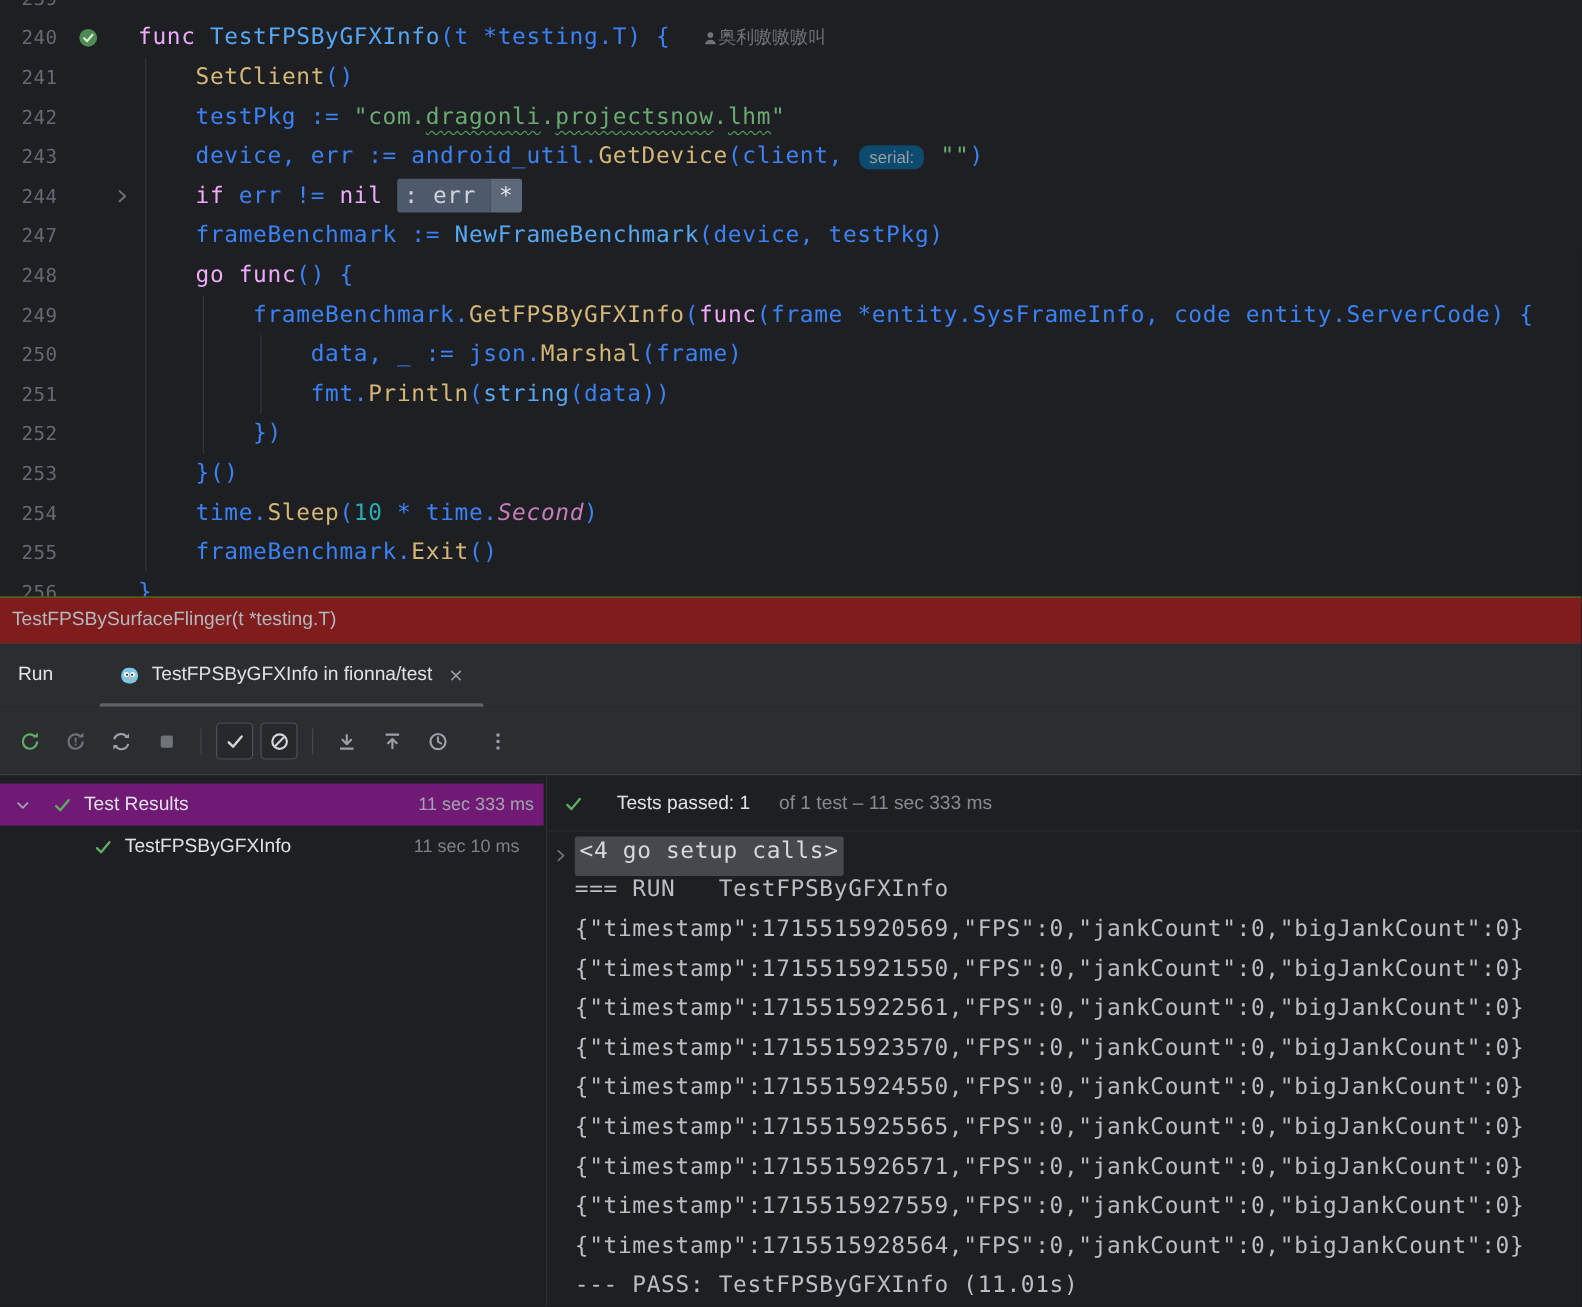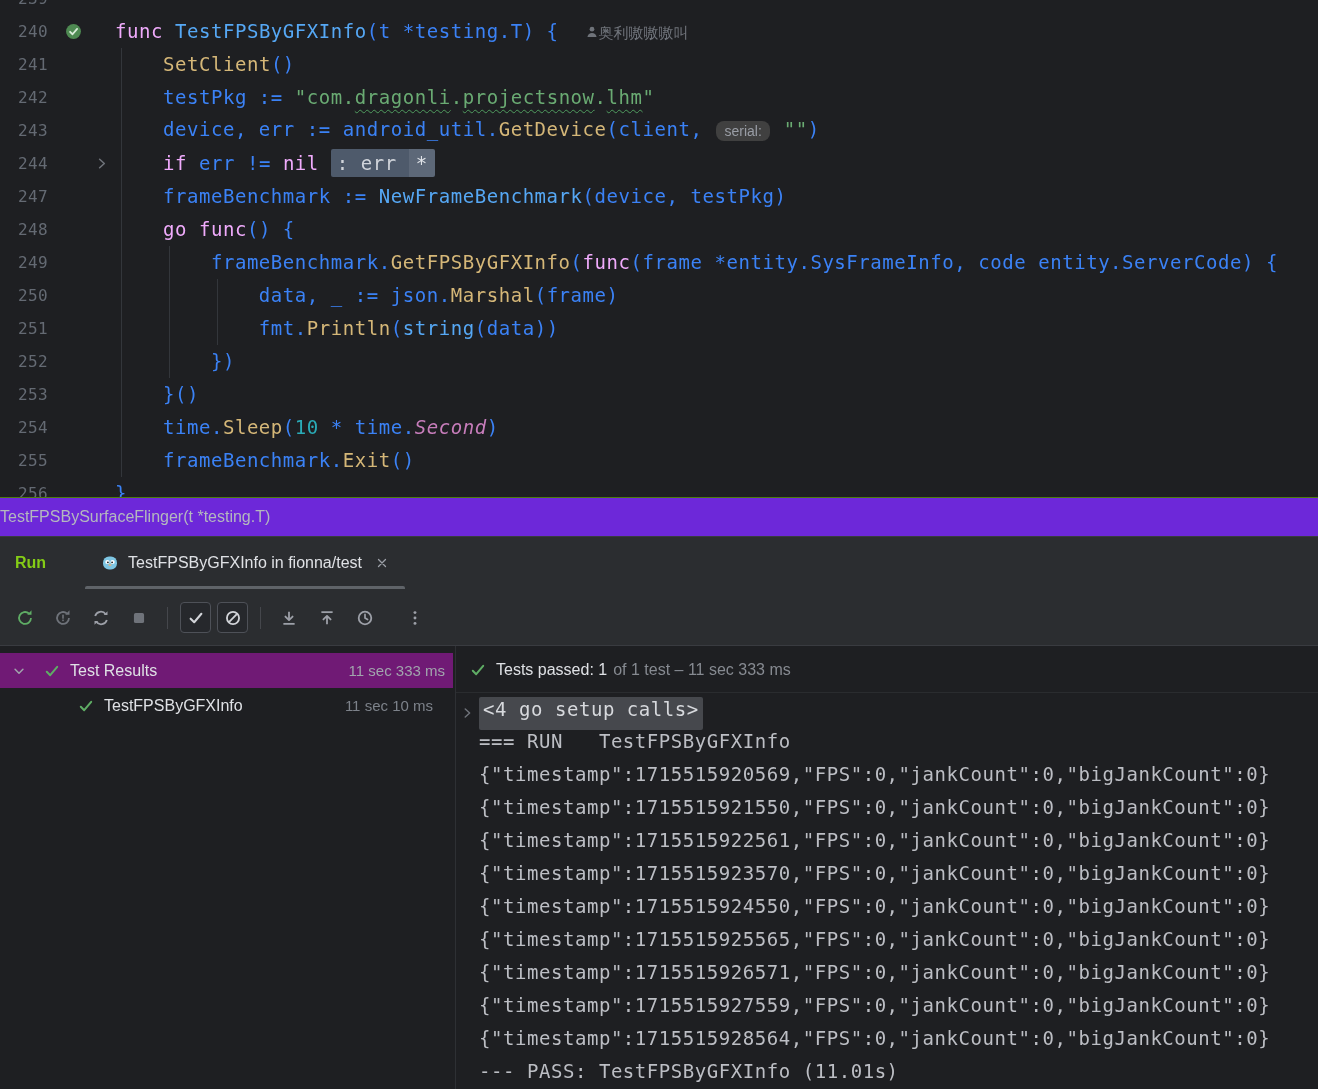--- a/index.html
+++ b/index.html
@@ -15,41 +15,41 @@
   .gut{flex:none;width:67px;height:33px;position:relative;}
   .gut-run{position:absolute;left:17px;top:8px;width:17px;height:17px;}
   .gut-run svg{width:17px;height:17px;display:block;}
   .gut-fold{position:absolute;right:6px;top:9px;width:15px;height:15px;color:#6f737a;}
   .gut-fold svg{width:15px;height:15px;display:block;}
   .code{white-space:pre;font-family:"DejaVu Sans Mono","Liberation Mono",monospace;font-size:19px;
         letter-spacing:.55px;color:#bcbec4;}
   .kw{color:#f0abfc;} .fn{color:#56a8f5;} .call{color:#d5b778;} .str{color:#6aab73;}
   .strw{color:#6aab73;text-decoration:underline wavy #4f9b5e;text-decoration-thickness:1px;text-underline-offset:5px;}
   .num{color:#2aacb8;} .cst{color:#c77dbb;font-style:italic;} .pl{color:#3b82f6;}
-  .hint{background:#404040;color:#999da5;border-radius:8px;padding:2px 8px;margin:0 2px;
+  .hint{background:#0c4a6e;color:#999da5;border-radius:8px;padding:2px 8px;margin:0 2px;
         font-family:"Liberation Sans",sans-serif;font-size:14px;letter-spacing:normal;}
   .fold{background:#4e5a6b;color:#d0d4da;padding:3px 0 3px 6px;border-radius:2px 0 0 2px;}
   .foldmark{background:#5d6878;color:#e0e3e8;padding:3px 7px;border-radius:0 2px 2px 0;margin-right:2px;}
   .author{display:inline-flex;align-items:center;gap:0;margin-left:26px;color:#6f737a;
           font-family:"Liberation Sans",sans-serif;font-size:15px;letter-spacing:normal;vertical-align:middle;}
   .author-ic svg{width:14px;height:14px;display:block;color:#6f737a;}
   .guide{position:absolute;width:1px;background:#33363b;}
   .g1{left:121px;top:48px;height:429px;}
   .g2{left:169px;top:246px;height:132px;}
   .g3{left:217px;top:279px;height:66px;}
 
   
-  .sticky{position:absolute;top:498px;left:0;right:0;height:38px;background:#6d28d9;
-          border-bottom:1px solid #393b40;display:flex;align-items:center;padding-left:0;
+  .sticky{position:absolute;top:498px;left:0;right:0;height:38px;background:#7f1d1d;
+          border-bottom:1px solid #393b40;display:flex;align-items:center;padding-left:10px;
           color:#b4b8bf;font-size:16px;}
 
   
   .run-header{position:absolute;top:537px;left:0;right:0;height:52px;background:#2b2d30;
               display:flex;align-items:center;}
-  .rt-title{margin-left:15px;margin-right:39px;color:#84cc16;font-size:16px;font-weight:700;}
+  .rt-title{margin-left:15px;margin-right:39px;color:#e5e5e5;font-size:16px;font-weight:400;}
   .rt-tab{position:relative;height:100%;display:flex;align-items:center;gap:9px;padding:0 16px;cursor:pointer;}
   .rt-tab::after{content:"";position:absolute;left:0;right:0;bottom:0;height:3px;background:#5f6368;
                  border-radius:2px 2px 0 0;}
   .tab-ic svg{width:18px;height:18px;display:block;}
   .tab-label{color:#dfe1e5;font-size:16px;}
   .tab-close{color:#9da0a8;margin-left:4px;}
   .tab-close svg{width:14px;height:14px;display:block;}
 
   
   .run-toolbar{position:absolute;top:589px;left:0;right:0;height:57px;background:#2b2d30;
@@ -72,21 +72,21 @@
   .row-child{padding-left:78px;}
   .tr-chev{width:14px;height:14px;color:#a1a5ad;margin-right:18px;}
   .tr-chev svg{width:14px;height:14px;display:block;}
   .tr-check{width:16px;height:16px;margin-right:10px;}
   .tr-check svg{width:16px;height:16px;display:block;}
   .tr-dur{position:absolute;font-size:15px;}
   .row-root .tr-dur{right:8px;color:#a1a5ad;}
   .row-child .tr-dur{right:22px;color:#7d828a;}
 
   .console{position:absolute;top:1px;left:456px;right:0;bottom:0;}
-  .summary{height:45px;display:flex;align-items:center;padding-left:14px;gap:10px;border-bottom:1px solid #2a2c2f;}
+  .summary{height:45px;display:flex;align-items:center;padding-left:14px;gap:28px;border-bottom:1px solid #2a2c2f;}
   .sum-check{width:16px;height:16px;}
   .sum-check svg{width:16px;height:16px;display:block;}
   .sum-strong{color:#dfe1e5;font-size:16px;}
   .sum-muted{color:#868a91;font-size:16px;margin-left:-4px;}
   .c-lines{position:absolute;top:50px;left:0;right:0;}
   .c-line{height:33px;display:flex;position:relative;padding-left:23px;}
   .c-arrow{position:absolute;left:4px;top:9px;width:14px;height:14px;color:#6f737a;}
   .c-arrow svg{width:14px;height:14px;display:block;}
   .c-text,.c-fold{font-family:"DejaVu Sans Mono","Liberation Mono",monospace;font-size:19px;
                   letter-spacing:.55px;white-space:pre;color:#bcbec4;}

